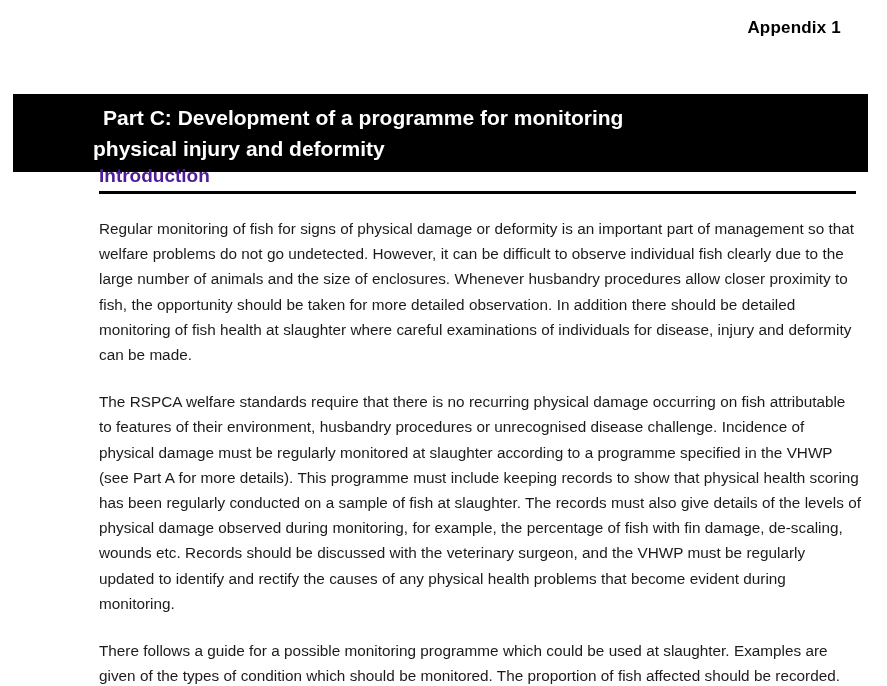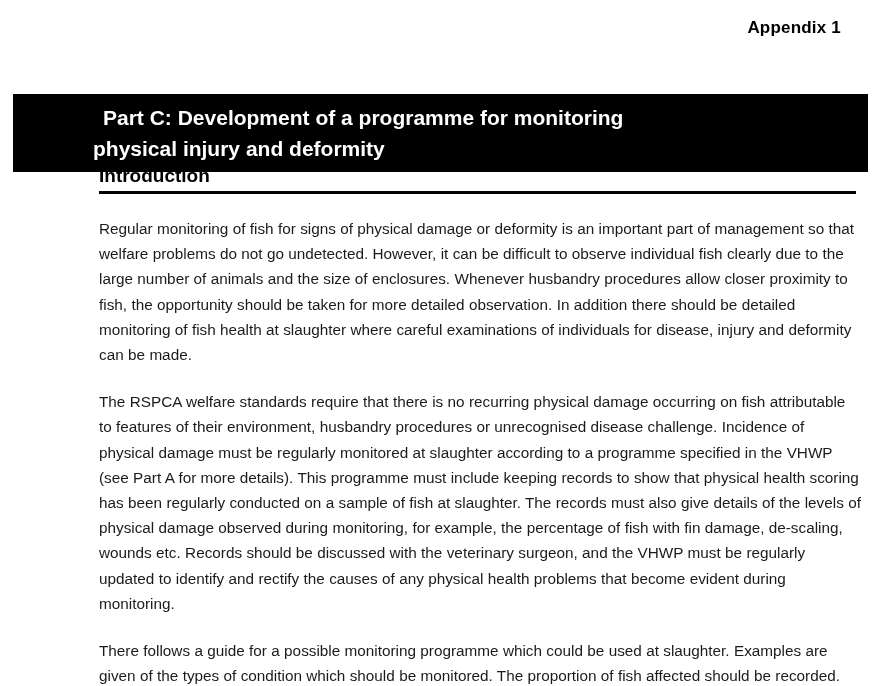--- a/index.html
+++ b/index.html
@@ -64,21 +64,21 @@
     padding-left: 80px;
   }
 
   
   .section-heading {
     position: absolute;
     top: 165px;
     left: 99px;
     font-size: 19px;
     font-weight: bold;
-    color: #000000;
+    color: #4c1d95;
     line-height: 22px;
   }
   .heading-rule {
     position: absolute;
     top: 191px;
     left: 99px;
     width: 757px;
     height: 3px;
     background: #000000;
   }

